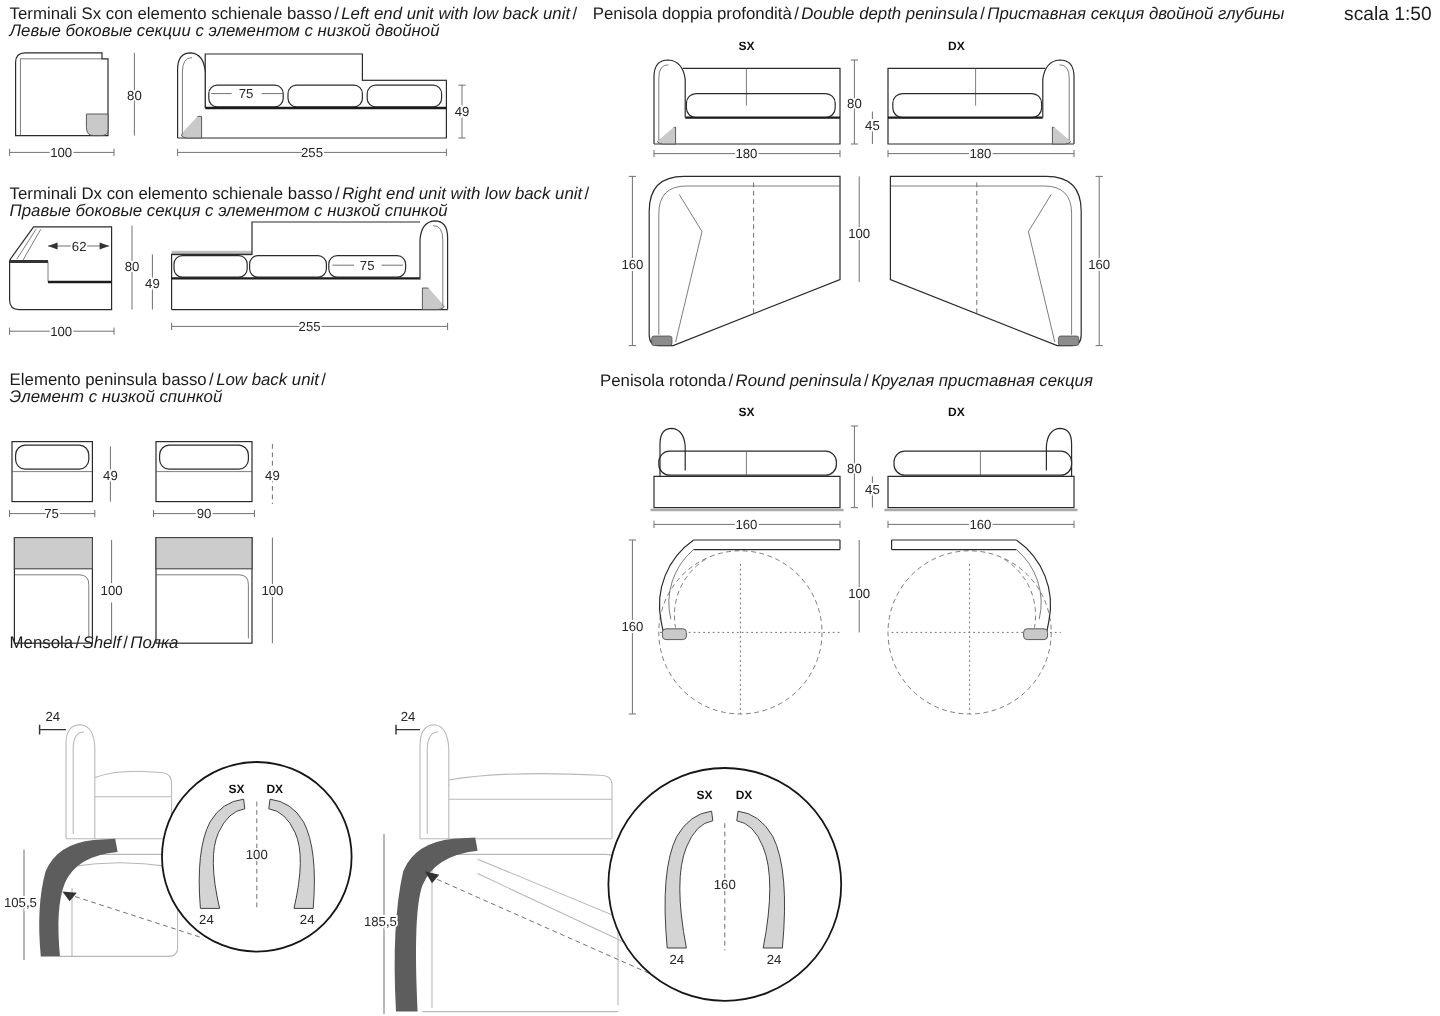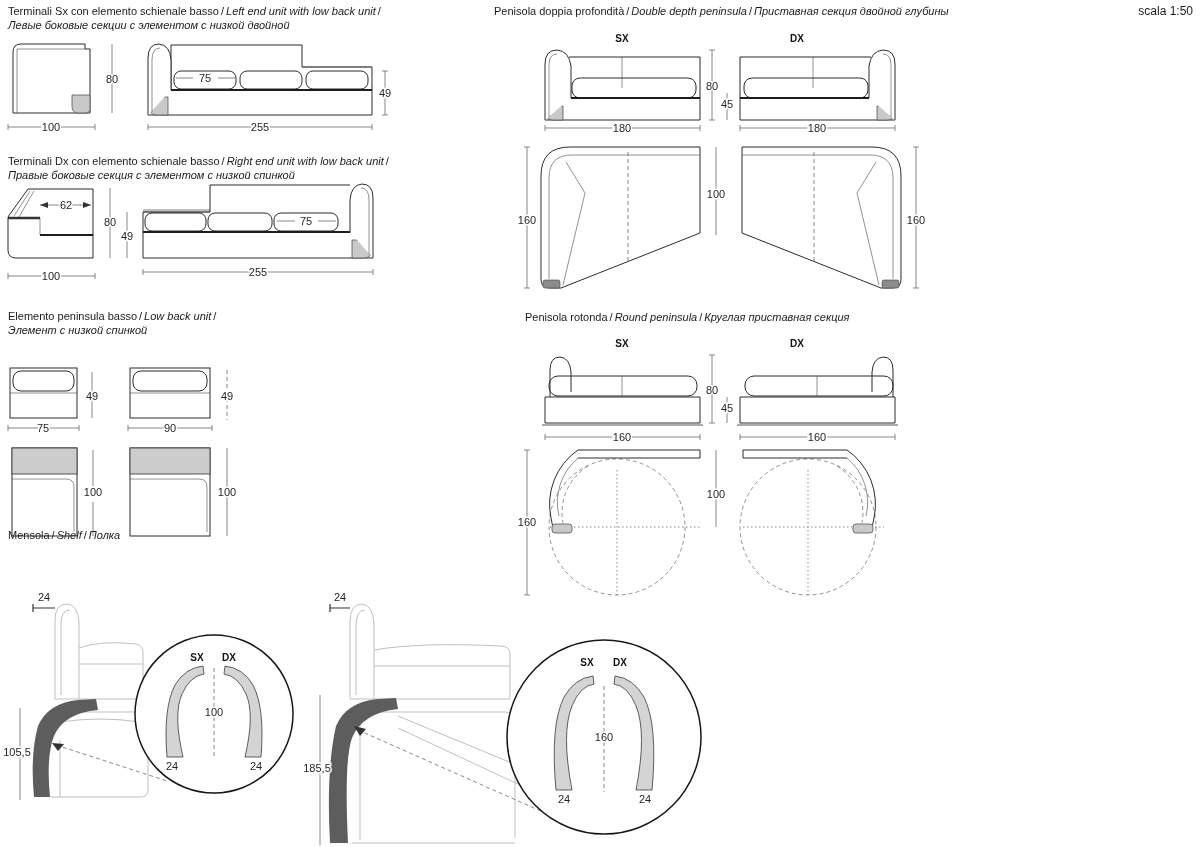--- a/index.html
+++ b/index.html
@@ -1,20 +1,20 @@
 <!DOCTYPE html>
 <html><head>
 <meta charset="utf-8">
 <style>
   html,body{margin:0;padding:0;background:#fff}
   body{width:1200px;height:847px;position:relative;font-family:"Liberation Sans",sans-serif;overflow:hidden}
-  .title{position:absolute;font-size:11px;color:#1b1b1b;line-height:14px;white-space:nowrap}
+  .title{position:absolute;font-size:14px;color:#1b1b1b;line-height:14px;white-space:nowrap}
   .title .en,.title .ru{font-style:italic}
   .sep{padding:0 2px}
-  .scala{position:absolute;right:7px;top:4px;font-size:12px;color:#1b1b1b}
+  .scala{position:absolute;right:7px;top:4px;font-size:16px;color:#1b1b1b}
   svg{position:absolute;left:0;top:0}
   svg text{font-family:"Liberation Sans",sans-serif}
   .dim{font-size:11px;fill:#262626;stroke:#fff;stroke-width:3px;paint-order:stroke;text-anchor:middle}
   .sxdx{font-size:10px;font-weight:bold;fill:#111;text-anchor:middle;stroke:#fff;stroke-width:2px;paint-order:stroke}
   .ln{stroke:#2b2b2b;fill:none;stroke-width:1}
   .thin{stroke:#4a4a4a;fill:none;stroke-width:.6}
   .dl{stroke:#6b6b6b;fill:none;stroke-width:.8}
   .dash{stroke-dasharray:4 3}
   .dot{stroke-dasharray:1.5 2.5}
   .sk{stroke:#b8b8b8;fill:none;stroke-width:.9}
@@ -48,21 +48,21 @@
 </div>
 
 <div class="title" style="left:8px;top:528px">
   <span class="it">Mensola</span><span class="sep">/</span><span class="en">Shelf</span><span class="sep">/</span><span class="ru">Полка</span>
 </div>
 
 <div class="title" style="left:494px;top:4px">
   <span class="it">Penisola doppia profondità</span><span class="sep">/</span><span class="en">Double depth peninsula</span><span class="sep">/</span><span class="ru">Приставная секция двойной глубины</span>
 </div>
 
-<div class="title" style="left:525px;top:310px">
+<div class="title" style="left:500px;top:310px">
   <span class="it">Penisola rotonda</span><span class="sep">/</span><span class="en">Round peninsula</span><span class="sep">/</span><span class="ru">Круглая приставная секция</span>
 </div>
 
 <svg width="1200" height="847" viewBox="0 0 1200 847">
 
   <g>
     <path class="ln" d="M13,113 V52 Q13,44 21,44 H85 V49 H90 V113 Z"></path>
     <path class="thin" d="M17,49 V113 M17,49 H85"></path>
     <path class="foot" d="M72,95 H90 V109 Q90,113 84,113 H78 Q72,113 72,106 Z"></path>
     <path class="dl" d="M112,44 V113"></path>

